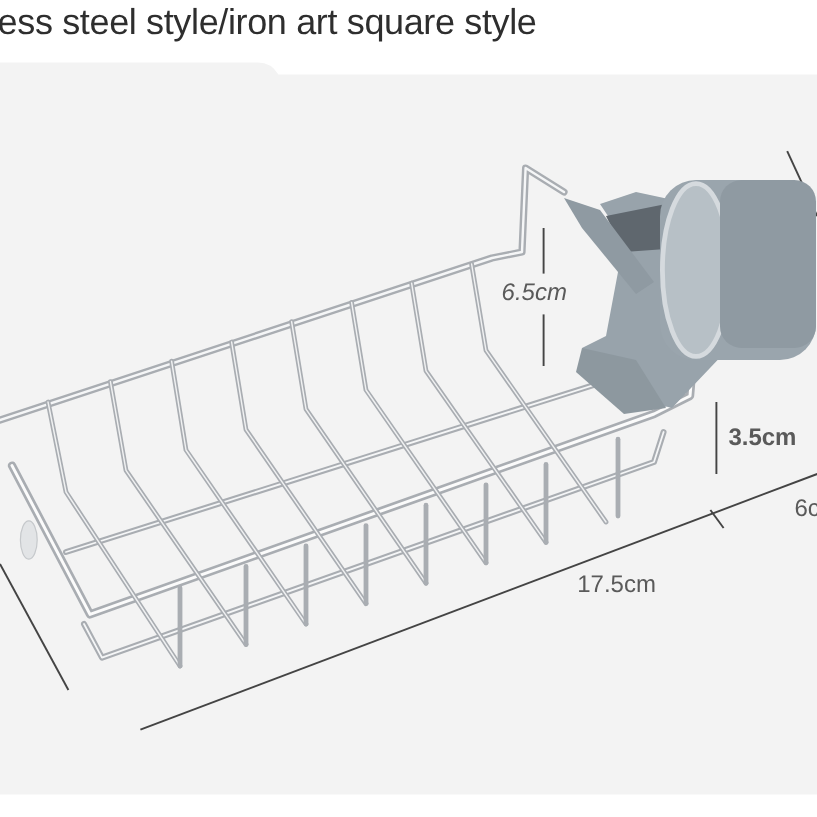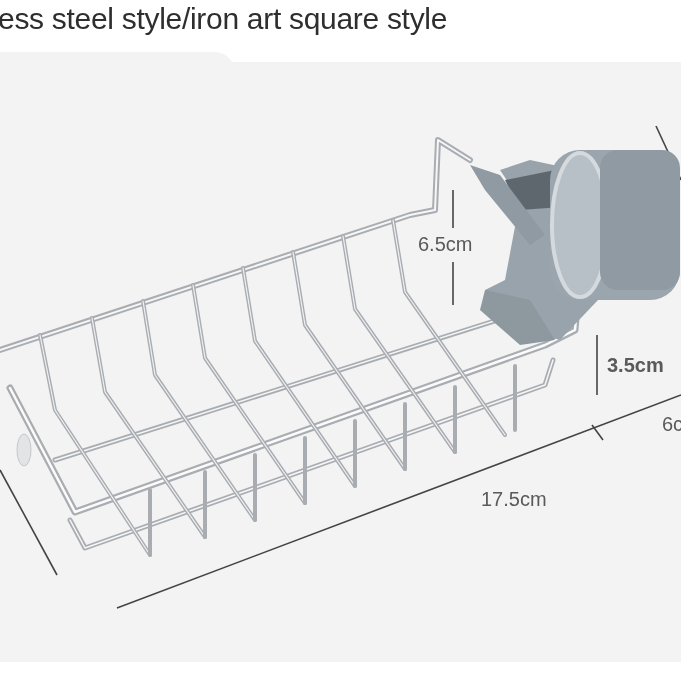--- a/index.html
+++ b/index.html
@@ -80,16 +80,16 @@
     <path d="M485 290 L505 280 L520 200 L500 170 L530 160 L600 175 L598 300 L560 340 L520 330 Z" fill="#98a3ab"></path>
     <path d="M505 180 L580 165 L590 205 L520 210 Z" fill="#5f676e"></path>
     <rect x="550" y="150" width="130" height="150" rx="30" fill="#9aa5ad"></rect>
     <ellipse cx="580" cy="225" rx="28" ry="72" fill="#b7c0c6" stroke="#d5dade" stroke-width="4"></ellipse>
     <rect x="600" y="150" width="80" height="140" rx="18" fill="#8f9aa2"></rect>
     <path d="M470 165 L500 175 L545 235 L530 245 L485 190 Z" fill="#8f9aa2"></path>
     <path d="M485 290 L530 300 L555 340 L520 345 L480 310 Z" fill="#8d989f"></path>
   </g>
 </svg>
 
-<div class="dim" style="left:418px; top:233px;">6.5cm</div>
+<div class="dim" style="left:418px; top:233px;font-style:italic;">6.5cm</div>
 <div class="dim" style="left:607px; top:354px;font-weight:bold;">3.5cm</div>
-<div class="dim" style="left:481px; top:488px;">17.5cm</div>
+<div class="dim" style="left:481px; top:476px;">17.5cm</div>
 <div class="dim" style="left:662px; top:413px;">6c</div>
 
 </body></html>

